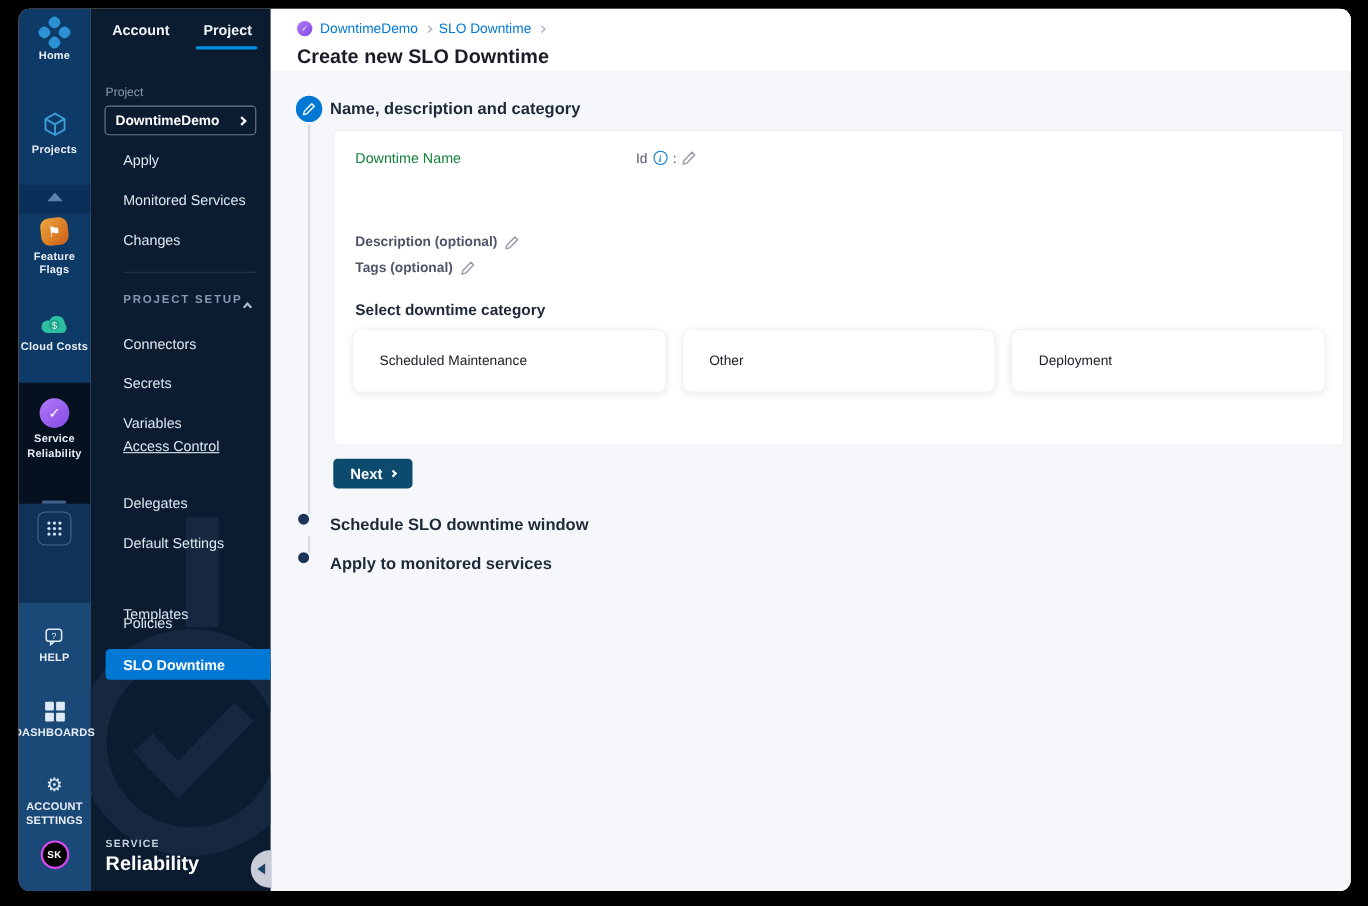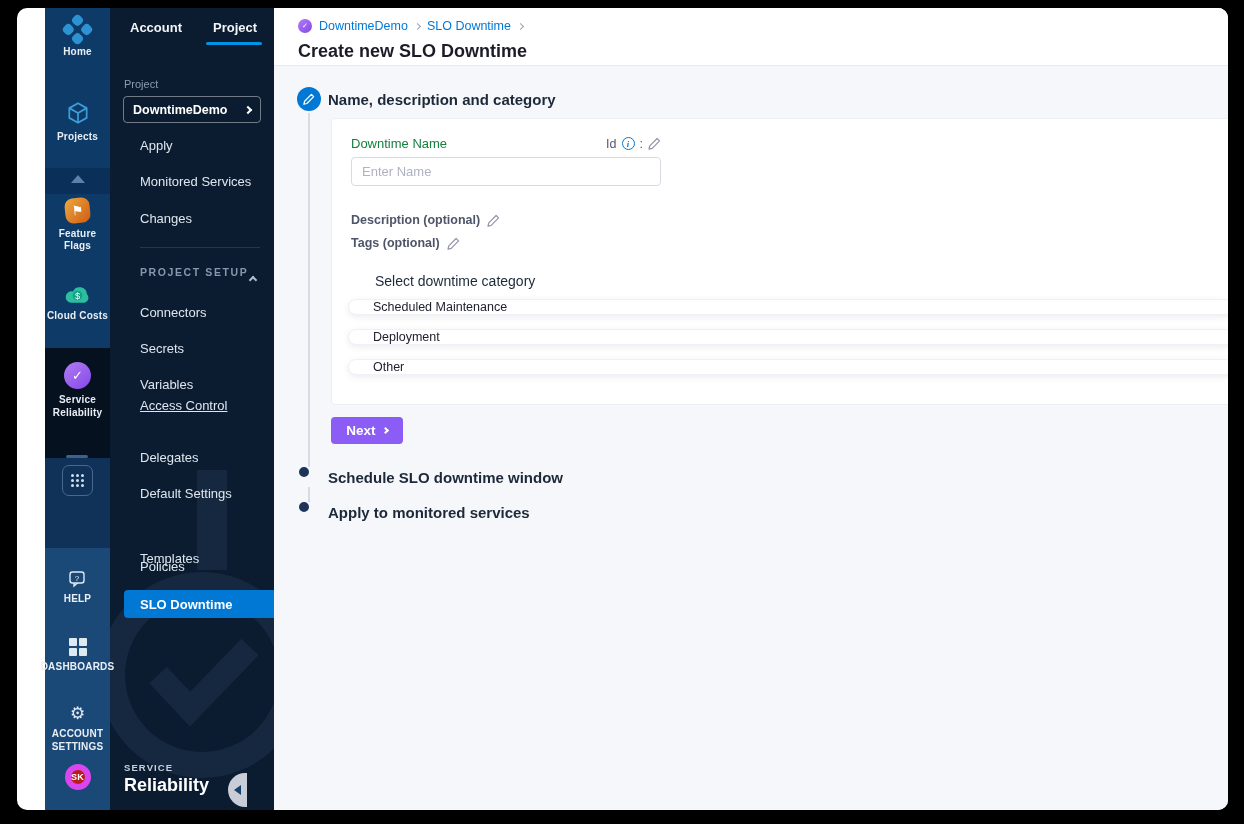--- a/index.html
+++ b/index.html
@@ -3,21 +3,21 @@
 <meta charset="utf-8">
 <style>
   * { margin:0; padding:0; box-sizing:border-box; }
   html,body { background:#000; }
   body { font-family:"Liberation Sans","DejaVu Sans",sans-serif; }
   .screen { position:relative; width:1244px; height:824px; background:#000; overflow:hidden; }
   .window { position:absolute; left:17px; top:8px; width:1211px; height:802px;
             border-radius:10px; overflow:hidden; display:flex; background:#fff; }
 
   
-  .rail { position:relative; width:65px; flex:0 0 65px; background:#0d3a67; z-index:3;margin-left:28px; }
+  .rail { position:relative; width:65px; flex:0 0 65px; background:#0d3a67; z-index:3; }
   .rail .sec { position:absolute; left:0; width:100%; }
   .sec-strip { top:160px; height:26px; background:#0a2f58; }
   .sec-sr    { top:340px; height:110px; background:#061120; }
   .sec-c     { top:450px; height:90px;  background:#103158; }
   .sec-d     { top:540px; bottom:0; height:262px; background:#1b4977; }
   .rail-item { position:absolute; left:0; width:100%; display:flex; flex-direction:column;
                align-items:center; gap:5px; color:#e9eef5; cursor:pointer; }
   .rail-label { font-size:10px; font-weight:600; letter-spacing:.2px; text-align:center; line-height:12px; }
   .ic-home { width:23px; height:23px; transform:rotate(45deg); display:grid;
              grid-template-columns:1fr 1fr; grid-template-rows:1fr 1fr; gap:3px; }
@@ -34,21 +34,21 @@
   .rail-dash { position:absolute; left:21px; top:447px; width:22px; height:3px;
                border-radius:2px; background:#3f608a; }
   .ic-grid-btn { position:absolute; left:17px; top:457px; width:31px; height:31px;
                  border:1px solid #47688f; border-radius:7px; display:flex; align-items:center;
                  justify-content:center; cursor:pointer; }
   .ic-grid { display:grid; grid-template-columns:repeat(3,3px); grid-template-rows:repeat(3,3px); gap:2px; }
   .ic-grid span { background:#cfe0ef; border-radius:50%; }
   .ic-dash2 { display:grid; grid-template-columns:8px 8px; grid-template-rows:8px 8px; gap:2px; }
   .ic-dash2 span { background:#dfe9f3; border-radius:1px; }
   .ic-gear { font-size:17px; color:#dfe9f3; line-height:18px; }
-  .avatar { width:26px; height:26px; border-radius:50%; border:6px solid #d946ef; background:#b91c1c;
+  .avatar { width:26px; height:26px; border-radius:50%; border:2px solid #d946ef; background:#000000;
             color:#fff; font-size:9px; font-weight:700; display:flex; align-items:center;
             justify-content:center; letter-spacing:.3px; }
 
   
   .sidebar { position:relative; width:164px; flex:0 0 164px; background:#0b1c31; overflow:hidden; z-index:2; }
   .wm { position:absolute; left:0; bottom:0; z-index:0; }
   .tab { position:absolute; top:12px; font-size:13px; font-weight:600; color:#f1f4f8; cursor:pointer; z-index:1; }
   .tab-underline { position:absolute; left:96px; top:34px; width:56px; height:3px; border-radius:2px;
                    background:#0092e4; z-index:1; }
   .proj-label { position:absolute; left:14px; top:70px; font-size:11px; color:#8b9bb0; z-index:1; }
@@ -108,27 +108,27 @@
   .id-label { font-size:12.5px; color:#55576b; }
   .info-ic { width:13px; height:13px; border:1.4px solid #0278d5; border-radius:50%; color:#0278d5;
              font-size:8.5px; font-weight:700; display:flex; align-items:center; justify-content:center;
              cursor:pointer; font-family:"Liberation Serif",serif; font-style:italic; }
   .name-input { position:absolute; left:19px; top:38px; width:310px; height:29px;
                 border:1px solid #d9dae6; border-radius:4px; padding:0 10px; font-size:13px;
                 color:#22222f; outline:none; font-family:inherit; }
   .name-input::placeholder { color:#b0b2c4; }
   .opt-row { position:absolute; left:19px; display:flex; align-items:center; gap:7px; }
   .opt-label { font-size:12.5px; font-weight:700; color:#4f5568; }
-  .cat-label { position:absolute; left:19px; top:154px; font-size:14px; font-weight:400; color:#1d2939;margin-left:24px; }
-  .tiles { position:absolute; left:16px; right:16px; top:180px; height:58px; display:flex; gap:14px;flex-direction:column; }
+  .cat-label { position:absolute; left:19px; top:154px; font-size:14px; font-weight:700; color:#1d2939; }
+  .tiles { position:absolute; left:16px; right:16px; top:180px; height:58px; display:flex; gap:14px; }
   .tile { flex:1; background:#fff; border:1px solid #f0f1f8; border-radius:8px;
           box-shadow:0 2px 6px rgba(96,97,112,.12); display:flex; align-items:center;
           padding-left:24px; font-size:12.5px; color:#22222f; cursor:pointer; }
   .next-btn { position:absolute; left:57px; top:351px; width:72px; height:27px; border-radius:4px;
-              background:#8b5cf6; color:#fff; font-size:13.5px; font-weight:700; display:flex;
+              background:#0c4a6e; color:#fff; font-size:13.5px; font-weight:700; display:flex;
               align-items:center; justify-content:center; gap:7px; cursor:pointer; }
   .next-btn .chev { width:5px; height:5px; border-width:2px; }
 
   .main-footer { height:42px; flex:0 0 42px; background:#fbfcfe; border-top:1px solid #e2e5ee;
                  display:flex; align-items:center; padding-left:24px; gap:13px; }
   .btn { height:28px; border-radius:4px; font-size:13.5px; font-weight:700; display:flex;
          align-items:center; justify-content:center; cursor:pointer; font-family:inherit; }
   .btn-cancel { width:70px; background:#fff; border:1px solid #0278d5; color:#0278d5; }
   .btn-save { width:66px; background:#0278d5; border:1px solid #0278d5; color:#fff; }
 
@@ -316,42 +316,41 @@
             <span class="id-group">
               <span class="id-label">Id</span>
               <span class="info-ic">i</span>
               <span class="id-label">:</span>
               <svg width="13" height="13" viewBox="0 0 16 16">
                 <path d="M11.2 1.8l3 3L5.2 14l-4 1 1-4z" fill="none" stroke="#9495a9" stroke-width="1.5" stroke-linejoin="round"></path>
               </svg>
             </span>
           </div>
 
-          <input class="name-input" type="text" placeholder="Enter Name" style="">
 
           <div class="opt-row" style="top:94px;">
             <span class="opt-label">Description (optional)</span>
             <svg width="13" height="13" viewBox="0 0 16 16">
               <path d="M11.2 1.8l3 3L5.2 14l-4 1 1-4z" fill="none" stroke="#9495a9" stroke-width="1.5" stroke-linejoin="round"></path>
             </svg>
           </div>
 
           <div class="opt-row" style="top:117px;">
             <span class="opt-label">Tags (optional)</span>
             <svg width="13" height="13" viewBox="0 0 16 16">
               <path d="M11.2 1.8l3 3L5.2 14l-4 1 1-4z" fill="none" stroke="#9495a9" stroke-width="1.5" stroke-linejoin="round"></path>
             </svg>
           </div>
 
           <div class="cat-label">Select downtime category</div>
 
           <div class="tiles">
             <div class="tile">Scheduled Maintenance</div>
+            <div class="tile">Other</div>
             <div class="tile">Deployment</div>
-            <div class="tile">Other</div>
           </div>
         </div>
 
         <div class="next-btn">
           <span>Next</span>
           <span class="chev"></span>
         </div>
 
         <div class="ring" style="top:401px;"></div>
         <div class="step-title" style="left:54px; top:403px;">Schedule SLO downtime window</div>

